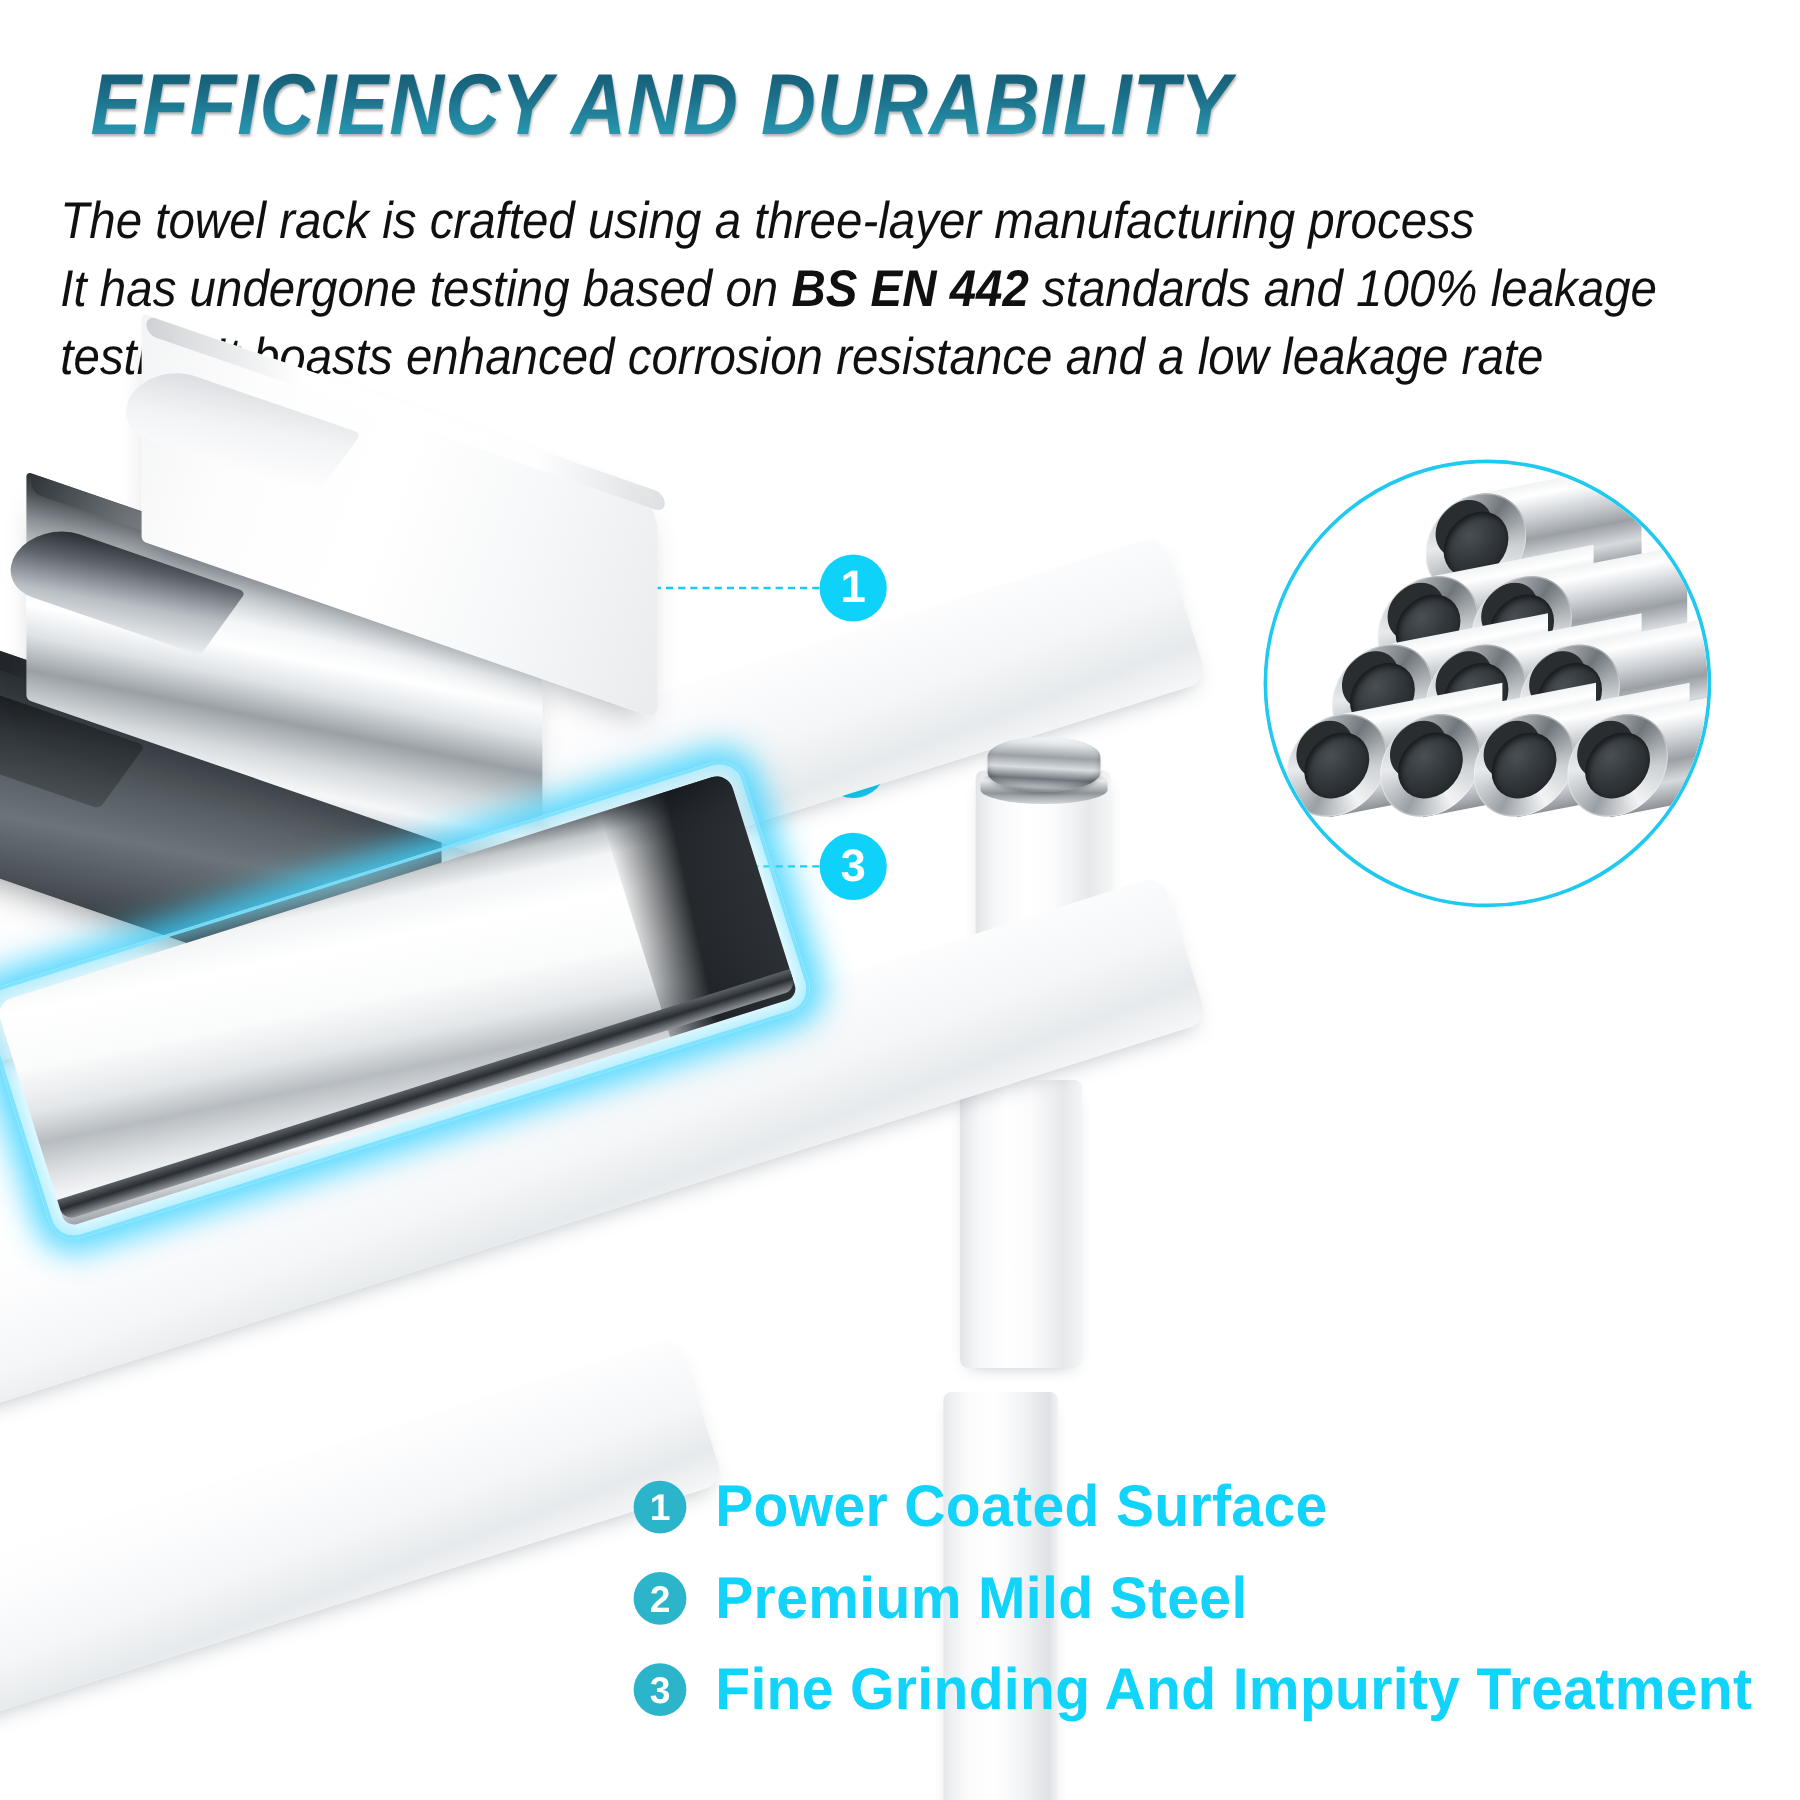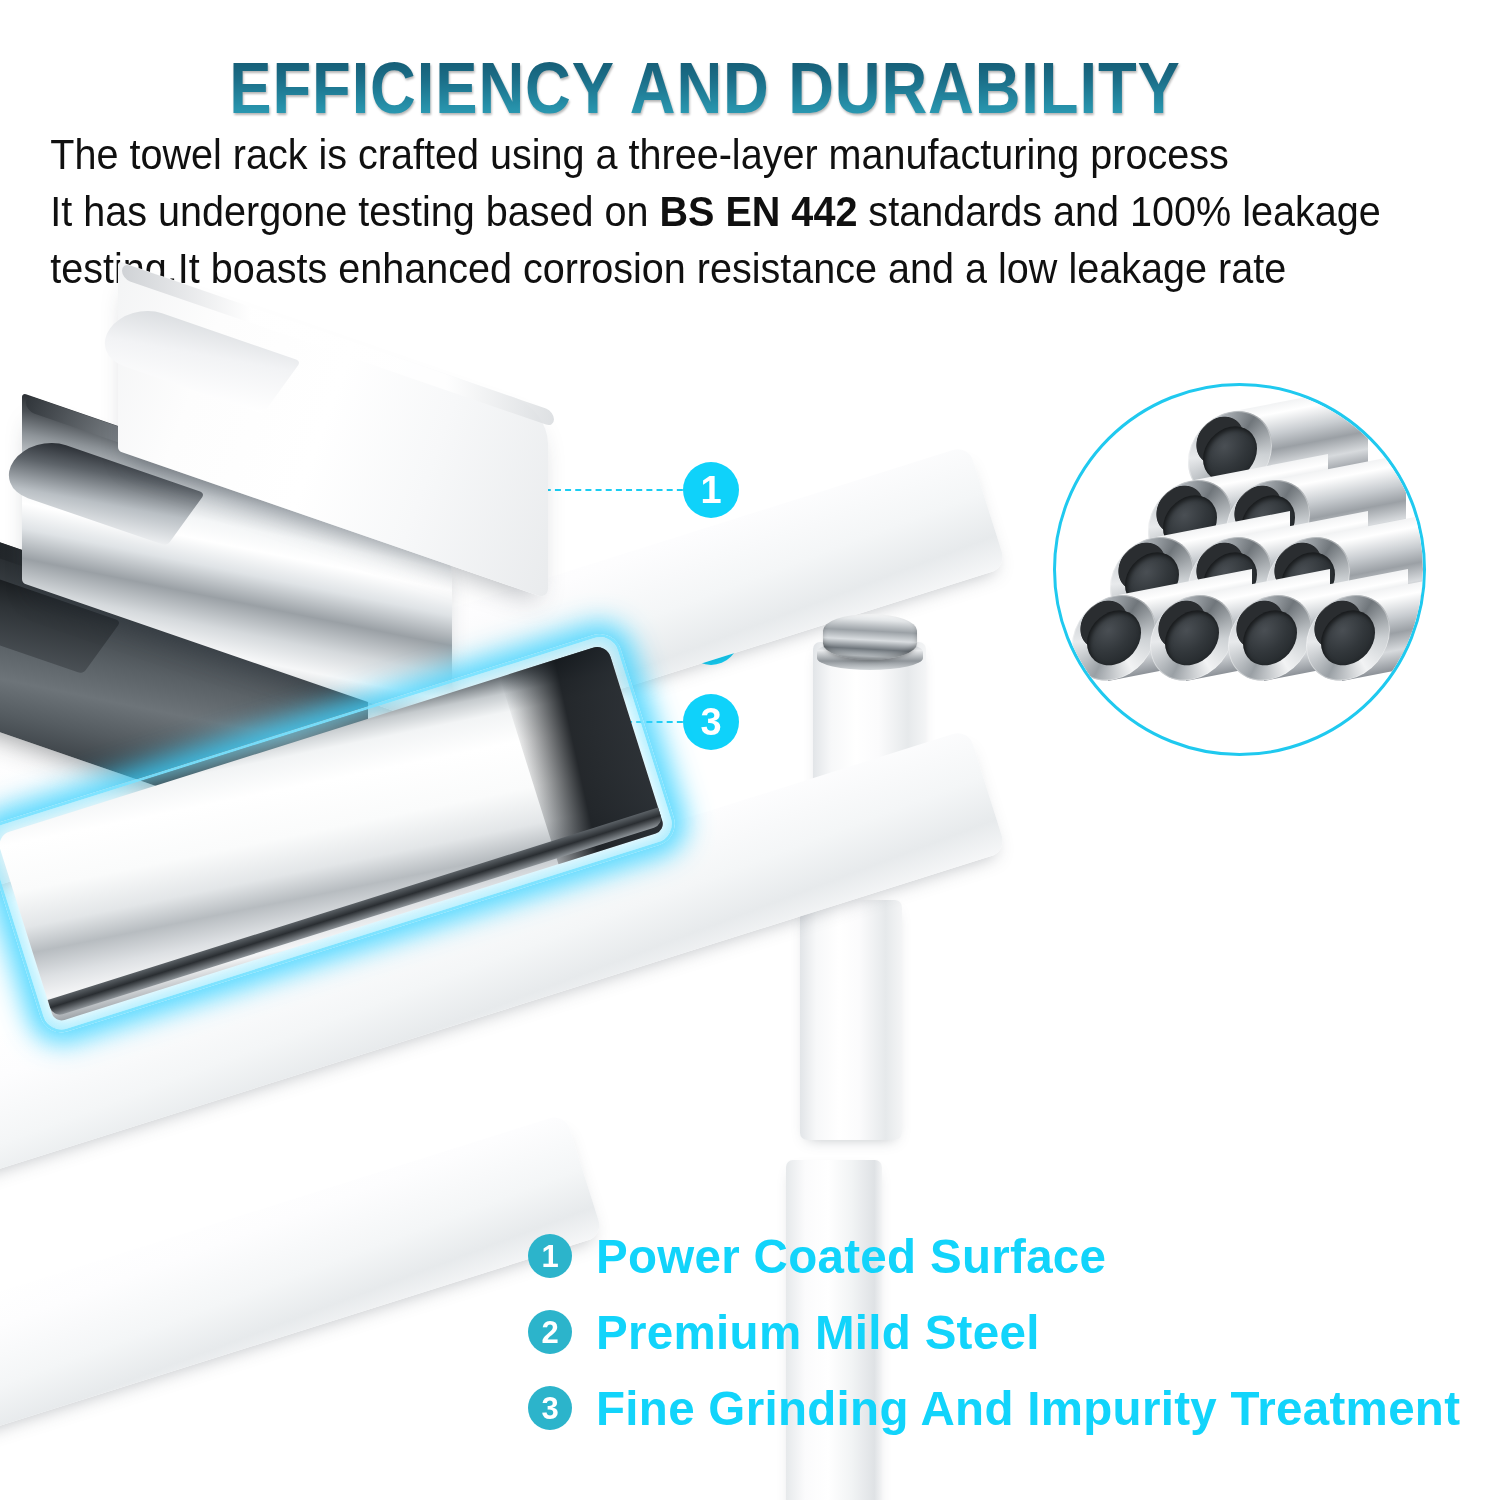--- a/index.html
+++ b/index.html
@@ -7,38 +7,38 @@
   html, body { background:#ffffff; }
   body {
     width:1500px; height:1500px;
     font-family:"Liberation Sans", sans-serif;
     overflow:hidden;
     position:relative;
   }
   #stage { position:relative; width:1500px; height:1500px; background:#ffffff; overflow:hidden; }
 
   
-  .header { position:absolute; left:0; top:0; width:1256px; text-align:right; }
+  .header { position:absolute; left:0; top:0; width:1256px; text-align:left;font-style:italic; }
   .title {
     font-family:"Liberation Sans Narrow","Liberation Sans", sans-serif;
     font-weight:bold;
     font-size:72px;
     letter-spacing:1px;
     line-height:1.0;
     margin-top:52px;
     transform:scaleX(0.88);
     background:linear-gradient(180deg,#14566e 0%,#1b6e88 38%,#2792ab 78%,#2fa2bb 100%);
     -webkit-background-clip:text;
     background-clip:text;
     color:transparent;
     -webkit-text-fill-color:transparent;
     text-shadow:0 0 0 rgba(0,0,0,0);
     filter:drop-shadow(1px 2px 1px rgba(90,90,90,0.45));
   }
-  .subtitle-wrap { margin-top:2px; }
+  .subtitle-wrap { margin-top:32px; }
   .sub {
     font-family:"Liberation Sans Narrow","Liberation Sans", sans-serif;
     font-size:43px;
     color:#101010;
     line-height:1.32;
     transform:scaleX(0.92);
     white-space:nowrap;
   }
   .sub b { font-weight:bold; }
 

